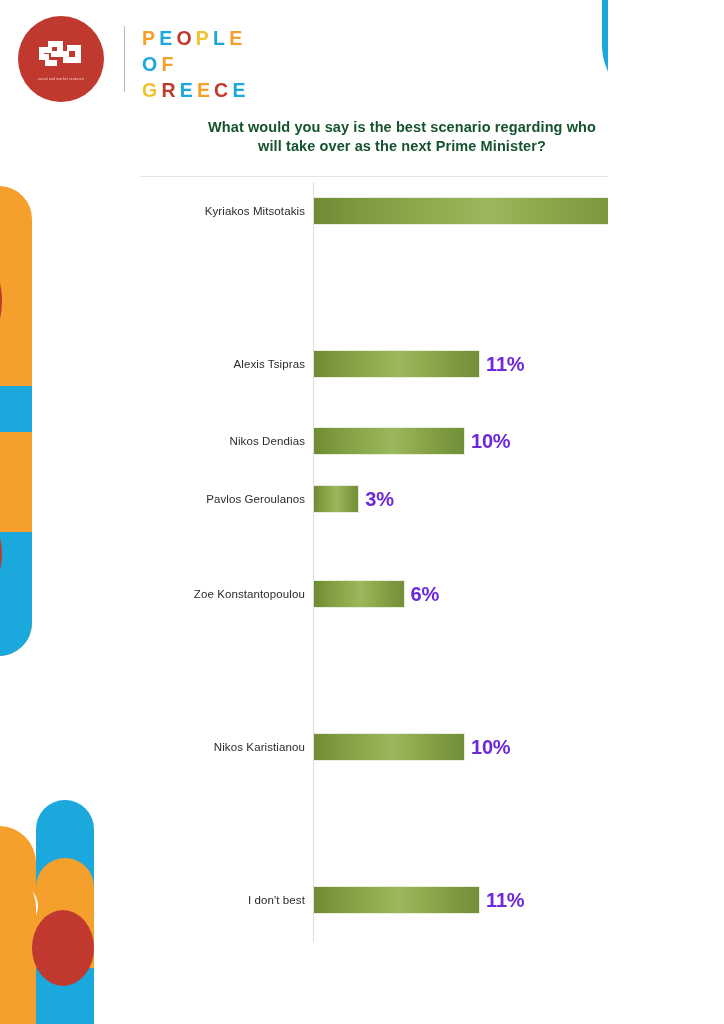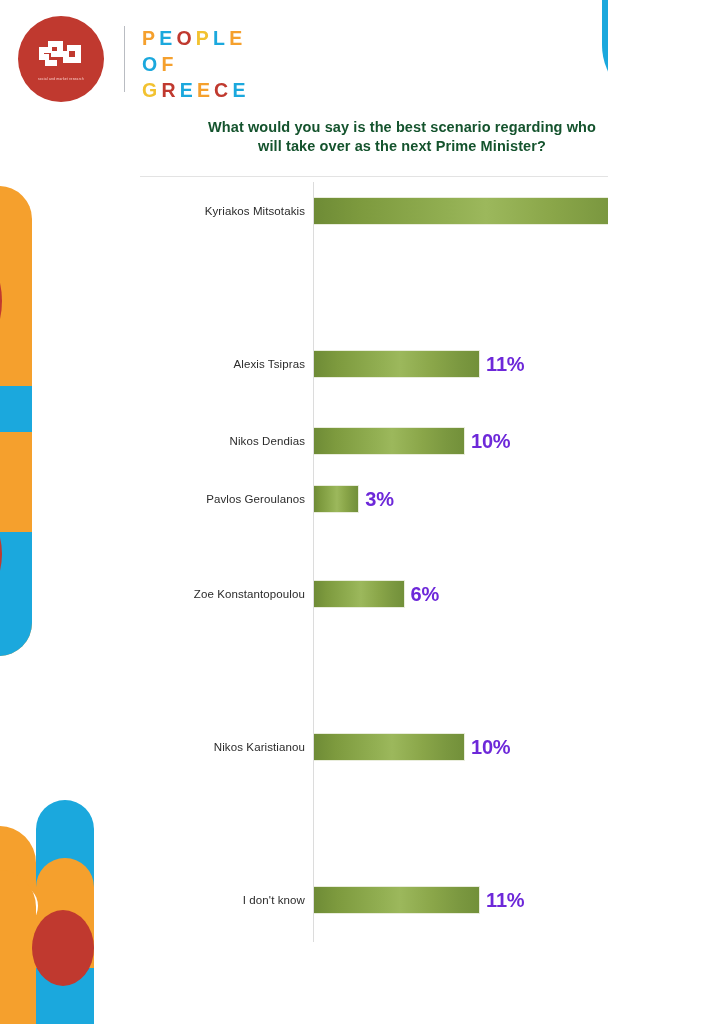--- a/index.html
+++ b/index.html
@@ -310,19 +310,19 @@
         <div class="row-label">Zoe Konstantopoulou</div>
         <div class="bar" title="Zoe Konstantopoulou 6%" style="width: 90.6px;"></div>
         <div class="bar-value" style="left: 270.6px;">6%</div>
       </div>
       <div class="row" style="top: 546.5px;">
         <div class="row-label">Nikos Karistianou</div>
         <div class="bar" title="Maria Karistianou 10%" style="width: 151px;"></div>
         <div class="bar-value" style="left: 331px;">10%</div>
       </div>
       <div class="row" style="top: 699.5px;">
-        <div class="row-label">I don't know</div>
+        <div class="row-label">I don't best</div>
         <div class="bar" title="I don't know 11%" style="width: 166.1px;"></div>
         <div class="bar-value" style="left: 346.1px;">11%</div>
       </div>
     </div>
 
 </div>
 
 </body></html>

